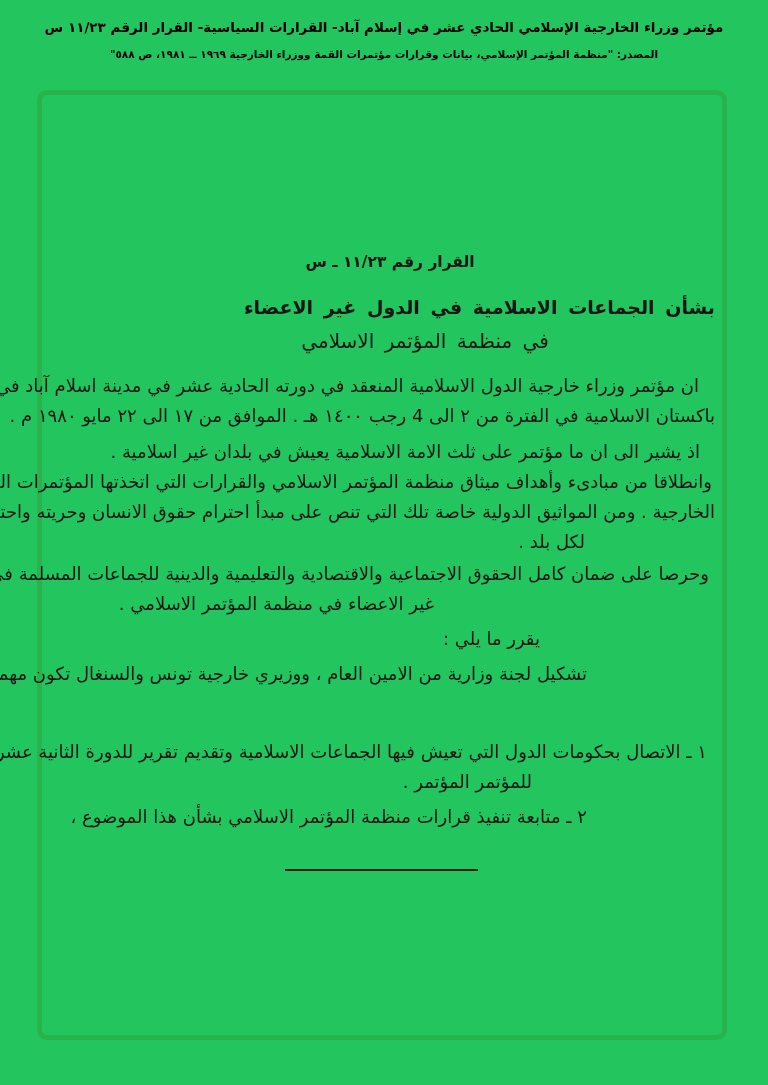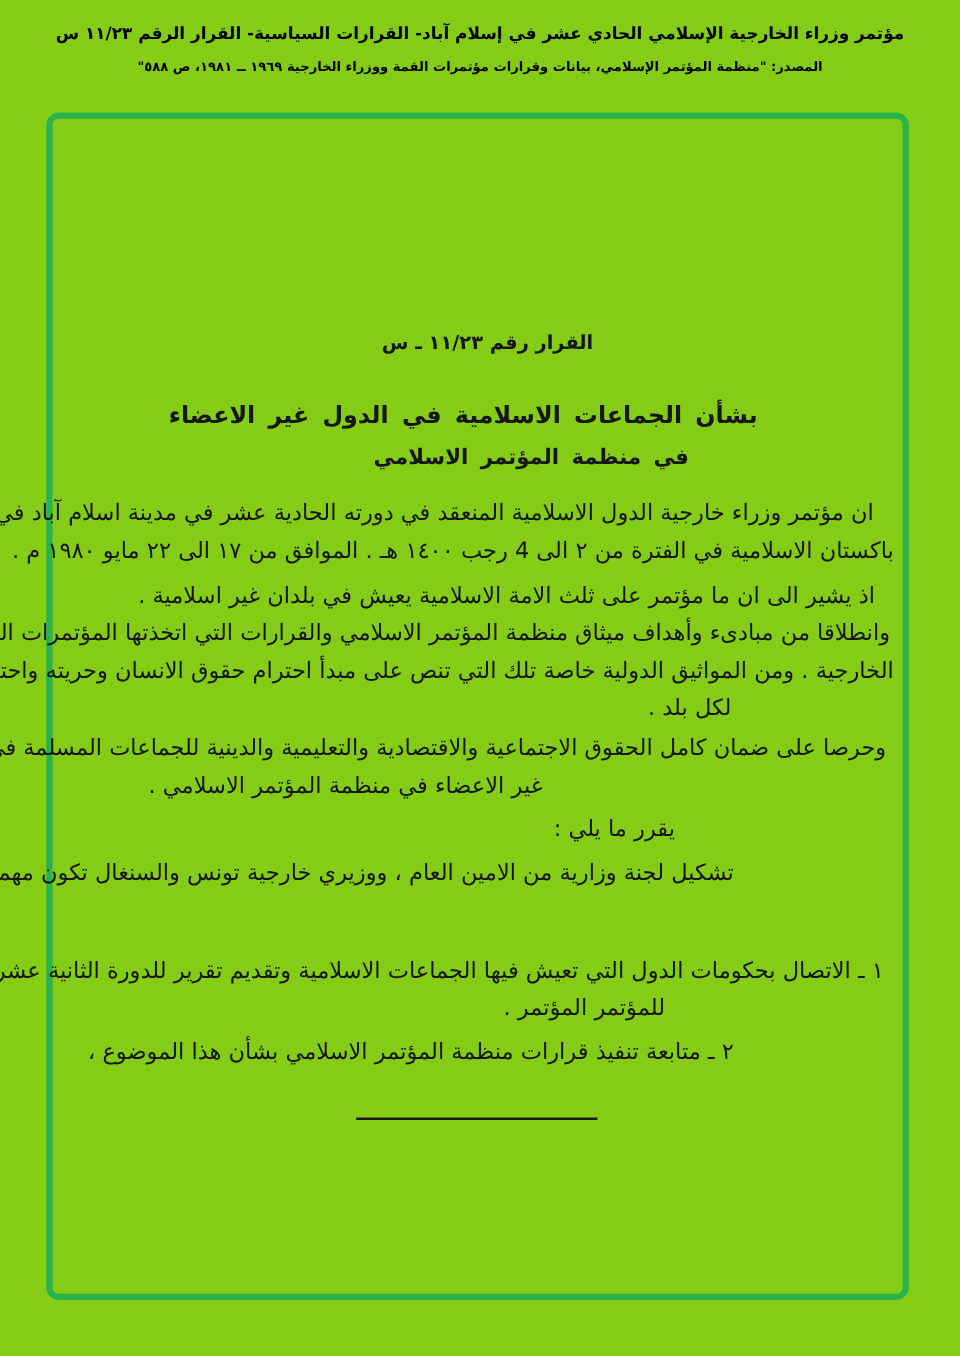--- a/index.html
+++ b/index.html
@@ -1,36 +1,36 @@
 <!DOCTYPE html>
 <html lang="ar" style="--green: #2ab34c;"><head>
 <meta charset="utf-8">
 <style>
   html,body{margin:0;padding:0;background:#ffffff;}
   .page{
-    position:relative;width:768px;height:1085px;background:#84cc16;
+    position:relative;width:768px;height:1085px;background:#22c55e;
     font-family:"DejaVu Sans",sans-serif;color:#161616;overflow:hidden;
   }
   .hdr{
     position:absolute;left:0;width:100%;text-align:center;font-weight:bold;
     color:#000;white-space:nowrap;direction:rtl;
   }
   .hdr1{top:19px;font-size:13.5px;}
   .hdr2{top:48px;font-size:10.5px;letter-spacing:0;}
   .frame{
     position:absolute;left:37px;top:90px;width:680px;height:940px;
     border:5px solid var(--green,#2ab34c);border-radius:10px;
   }
   .content{
-    position:absolute;left:65px;top:90px;width:650px;
+    position:absolute;left:65px;top:78px;width:650px;
     direction:rtl;text-align:right;
   }
   .t1{margin-top:172px;font-size:15.5px;line-height:24px;font-weight:700;text-align:center;white-space:nowrap;}
-  .t2{margin-top:32px;font-size:19px;line-height:28px;font-weight:700;text-align:left;padding-left:70px;word-spacing:4px;white-space:nowrap;}
-  .t3{margin-top:6px;font-size:17px;line-height:28px;font-weight:700;text-align:center;padding-left:70px;word-spacing:4px;white-space:nowrap;}
+  .t2{margin-top:19px;font-size:19px;line-height:28px;font-weight:700;text-align:right;padding-left:70px;word-spacing:4px;white-space:nowrap;}
+  .t3{margin-top:6px;font-size:20px;line-height:28px;font-weight:400;text-align:center;padding-left:70px;word-spacing:4px;white-space:nowrap;}
   .ln{line-height:30px;font-size:18px;white-space:nowrap;}
   .rule{width:193px;height:2px;background:#1a1a1a;margin:37px 237px 0 auto;}
 </style>
 </head>
 <body>
 
 <div class="page">
 
   <div class="hdr hdr1">مؤتمر وزراء الخارجية الإسلامي الحادي عشر في إسلام آباد- القرارات السياسية- القرار الرقم ١١/٢٣ س</div>
   <div class="hdr hdr2">المصدر: "منظمة المؤتمر الإسلامي، بيانات وقرارات مؤتمرات القمة ووزراء الخارجية ١٩٦٩ ــ ١٩٨١، ص ٥٨٨"</div>

